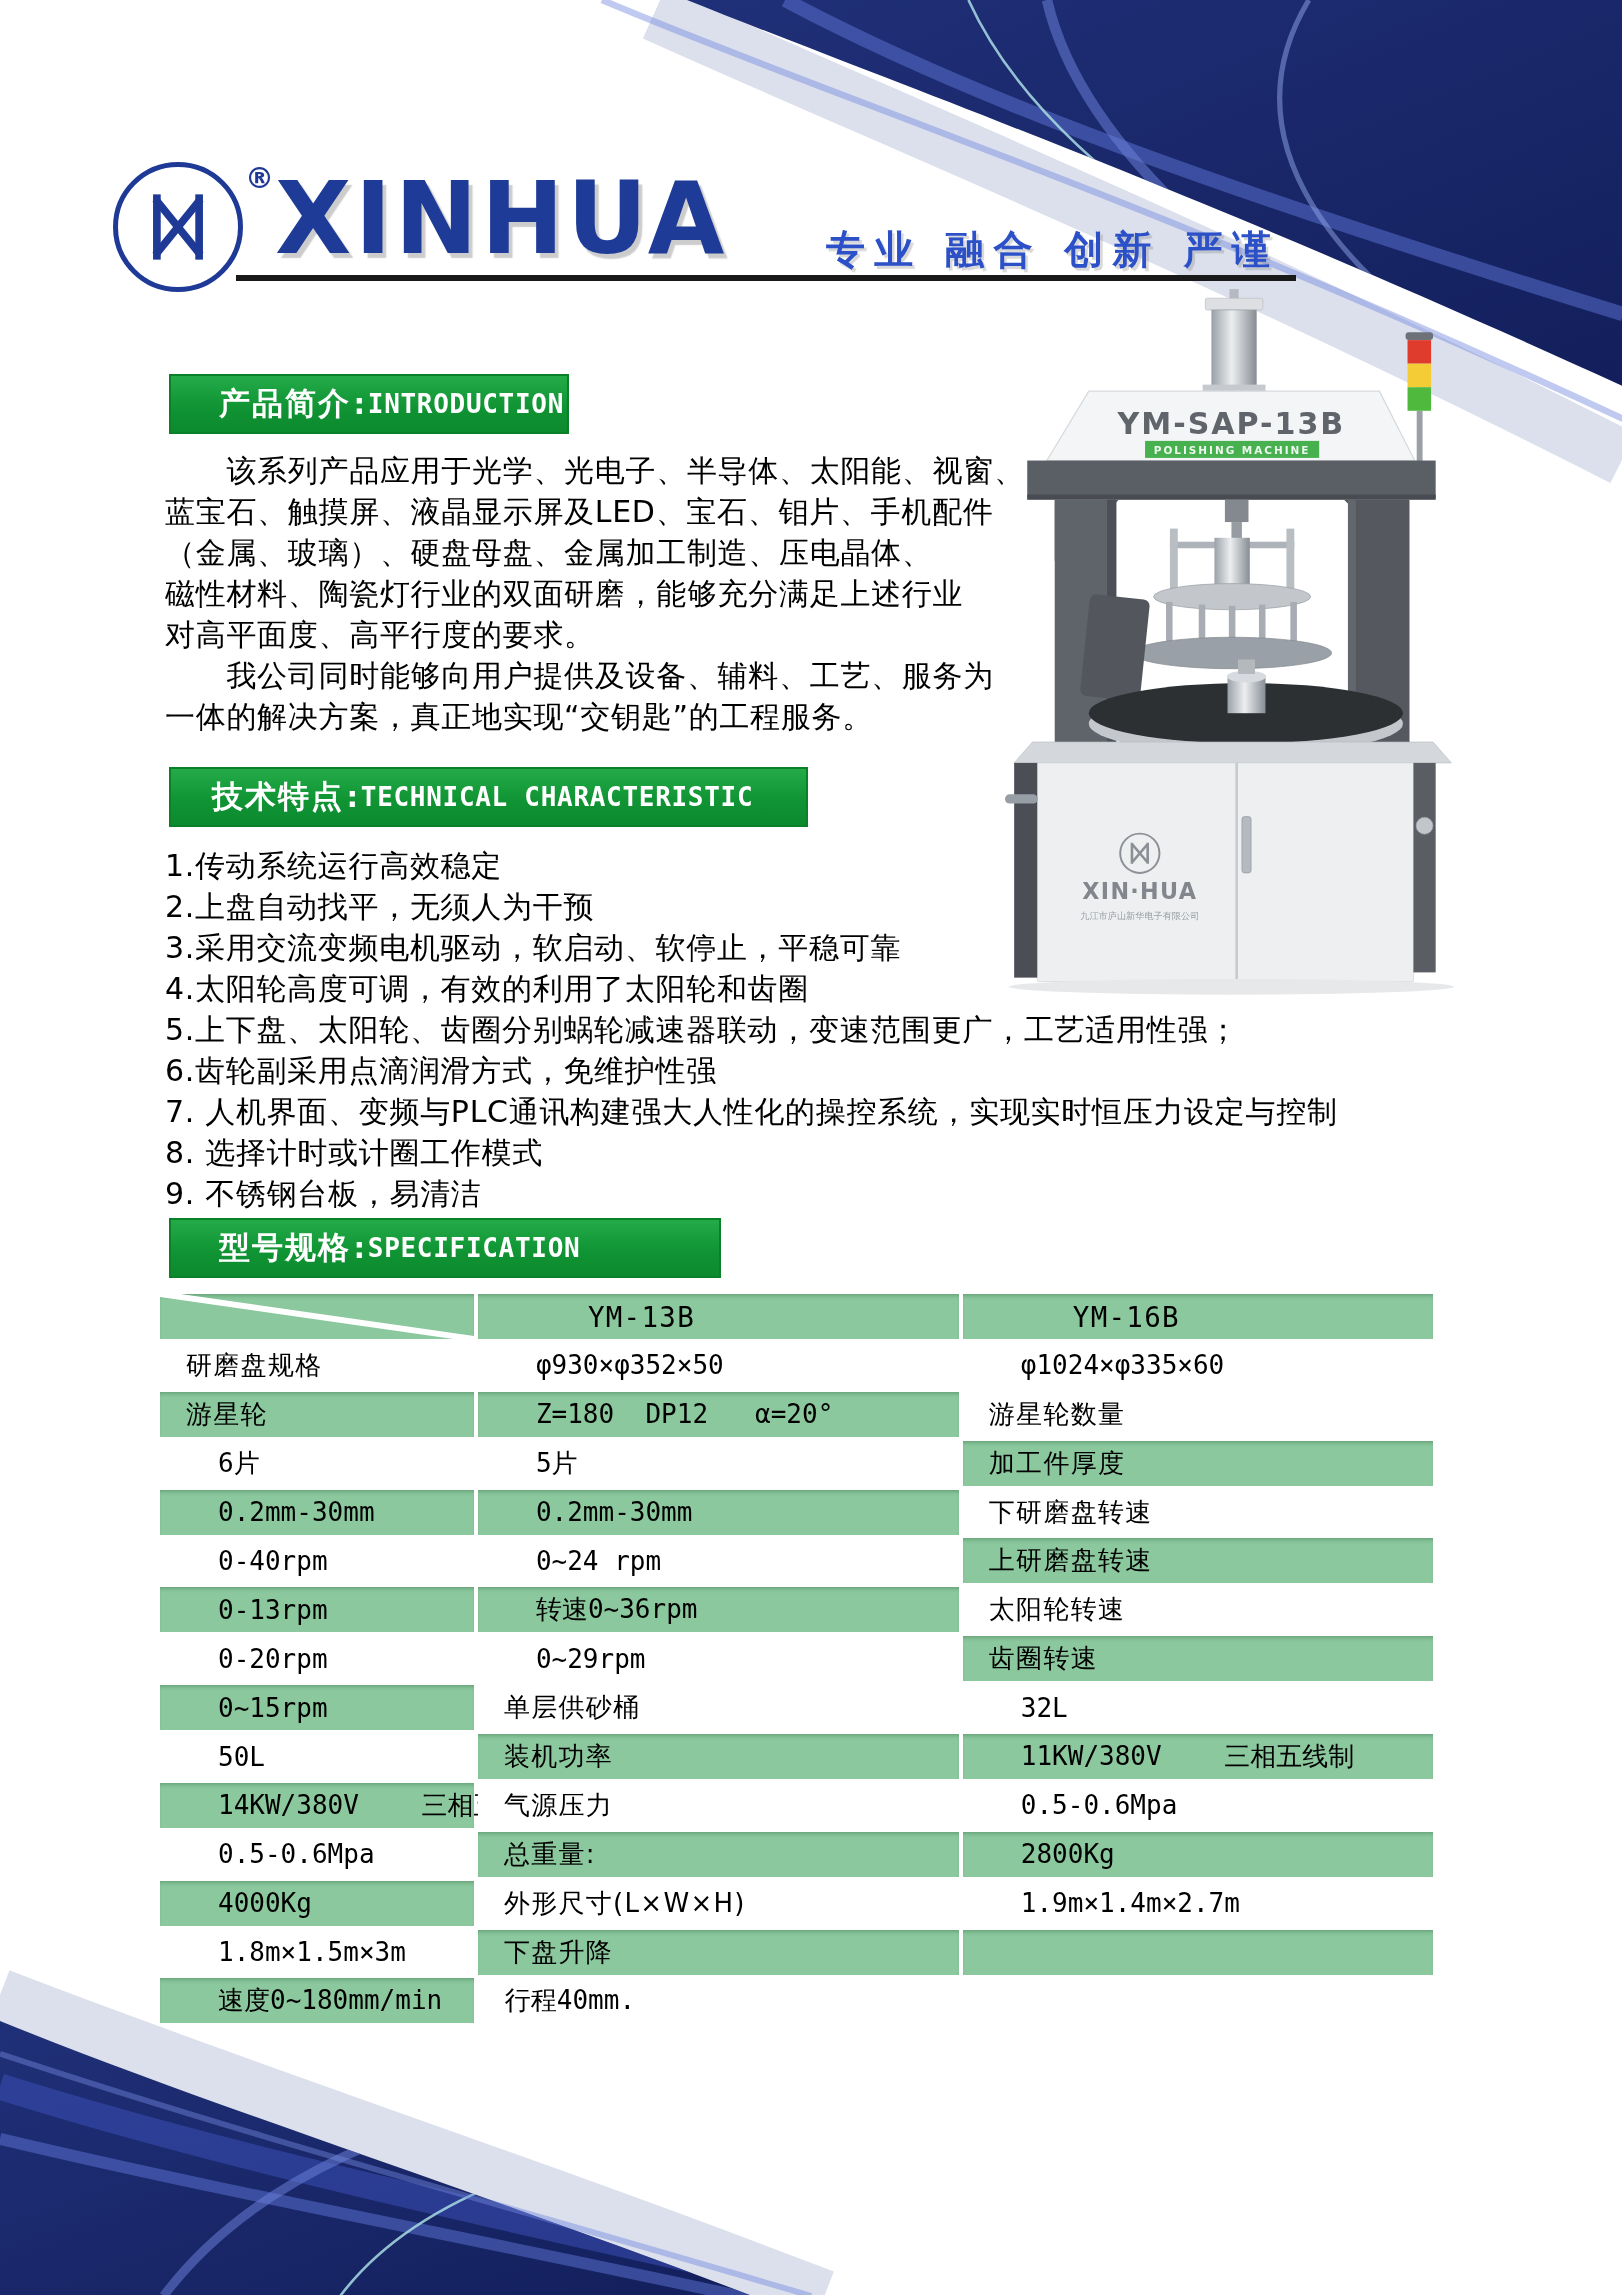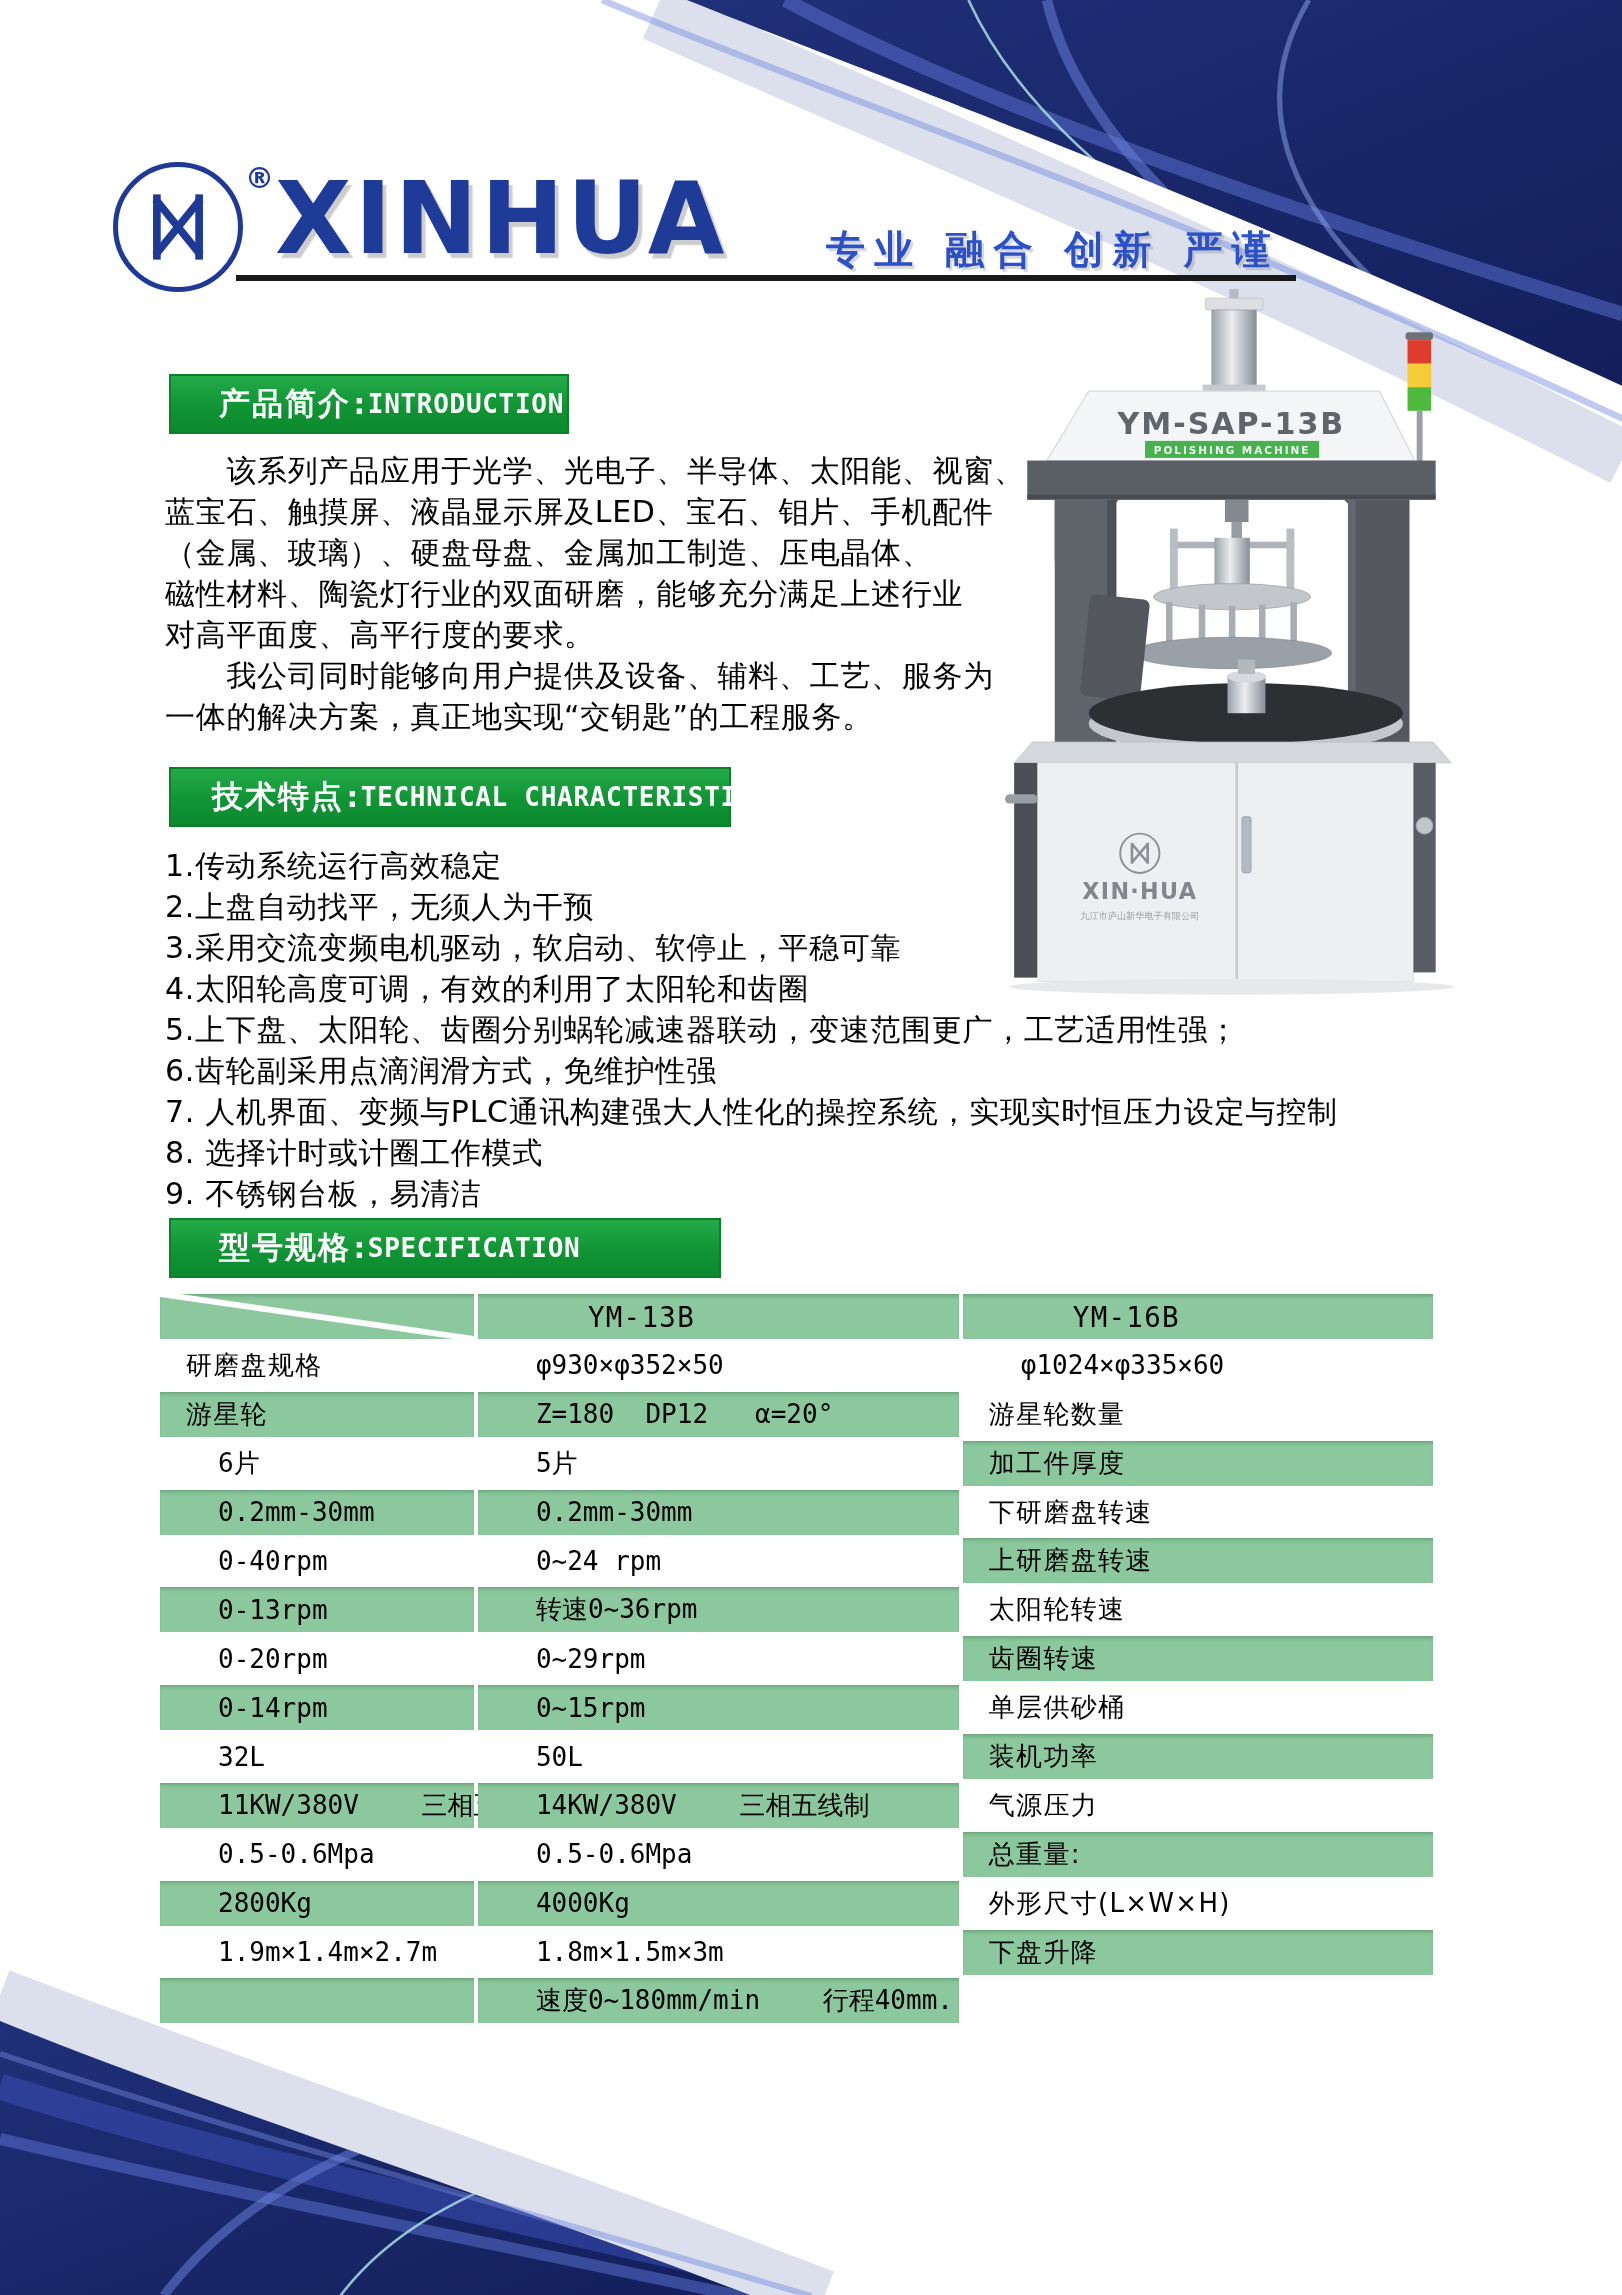--- a/index.html
+++ b/index.html
@@ -26,21 +26,21 @@
   .header-rule{position:absolute;left:236px;top:275px;width:1060px;height:5.9px;background:#191919;}
 
   
   .sec{position:absolute;height:60px;box-sizing:border-box;display:flex;align-items:center;
        padding:0 17px;background:linear-gradient(180deg,#24ab48 0%,#109434 55%,#0c8a2e 100%);
        border:2px solid #0a8029;color:#ffffff;white-space:nowrap;}
   .sec .cn{font-size:31px;font-weight:bold;letter-spacing:2px;margin-left:31px;}
   .sec .colon{font-size:29px;font-weight:bold;margin:0 2.6px;}
   .sec .en{font-size:26px;font-weight:bold;font-family:"DejaVu Sans Mono",monospace;letter-spacing:0.7px;}
   .sec-intro{left:169px;top:374px;width:400px;}
-  .sec-tech{left:169px;top:767px;width:562px;padding-left:10px;}
+  .sec-tech{left:169px;top:767px;width:639px;padding-left:10px;}
   .sec-spec{left:169px;top:1218px;width:552px;}
 
   
   .intro-paragraph{position:absolute;left:165px;top:450px;font-size:30px;line-height:41px;
                    letter-spacing:0.7px;white-space:pre;}
   .tech-list{position:absolute;left:165px;top:845px;font-size:30px;letter-spacing:0.7px;}
   .tech-item{height:41px;line-height:41px;white-space:pre;}
 
   
   .machine{position:absolute;left:950px;top:289px;width:576px;height:707px;}
@@ -259,21 +259,20 @@
 
   <div class="cell lab green">上研磨盘转速</div>
   <div class="cell val green">0-13rpm</div>
   <div class="cell val green">转速0~36rpm</div>
 
   <div class="cell lab">太阳轮转速</div>
   <div class="cell val">0-20rpm</div>
   <div class="cell val">0~29rpm</div>
 
   <div class="cell lab green">齿圈转速</div>
-  <div class="cell val green">0-14rpm</div>
   <div class="cell val green">0~15rpm</div>
 
   <div class="cell lab">单层供砂桶</div>
   <div class="cell val">32L</div>
   <div class="cell val">50L</div>
 
   <div class="cell lab green">装机功率</div>
   <div class="cell val green">11KW/380V    三相五线制</div>
   <div class="cell val green">14KW/380V    三相五线制</div>
 

